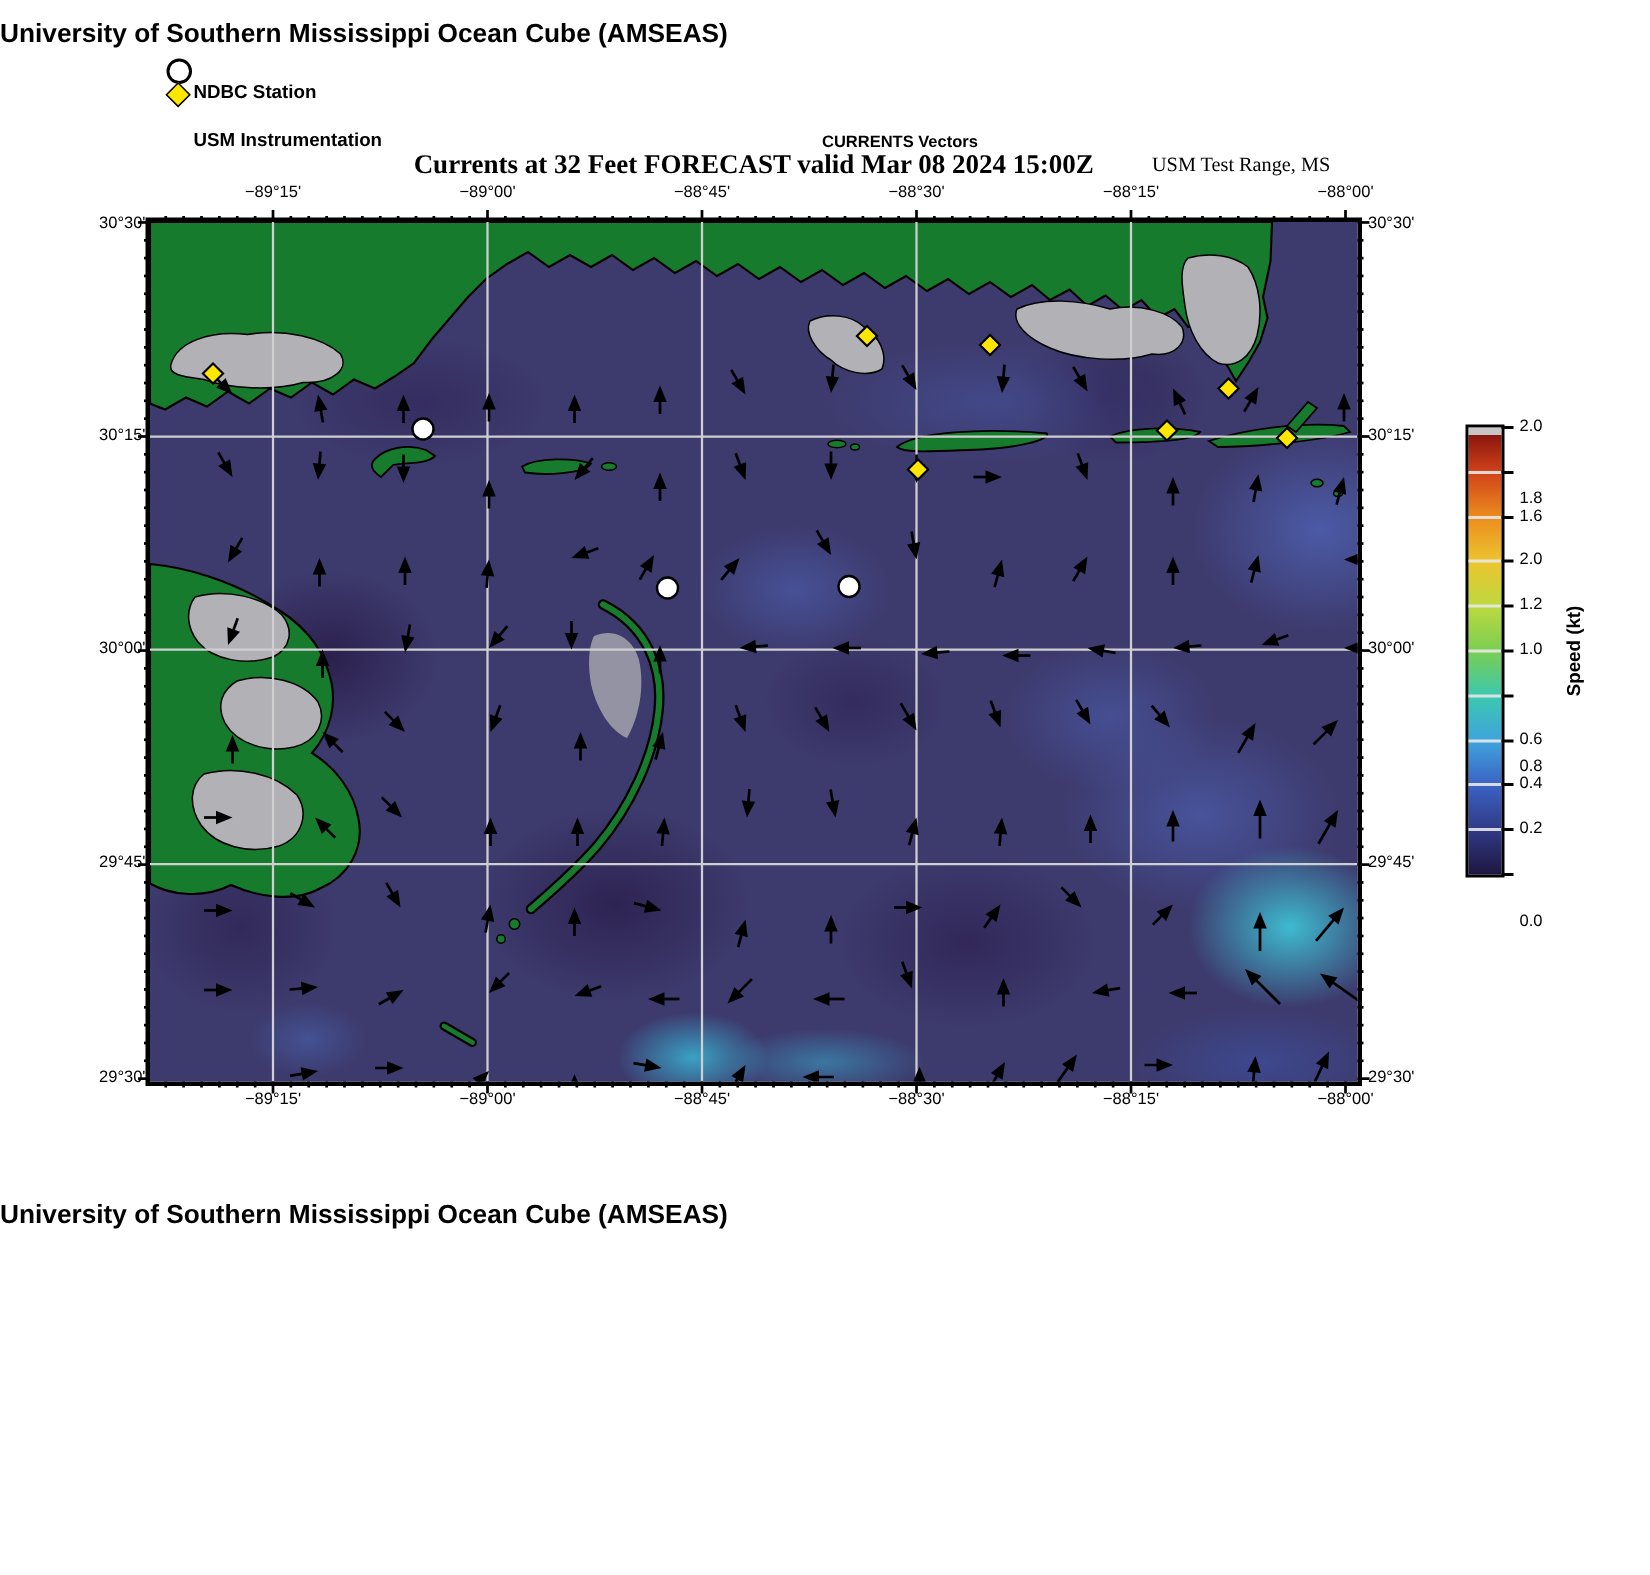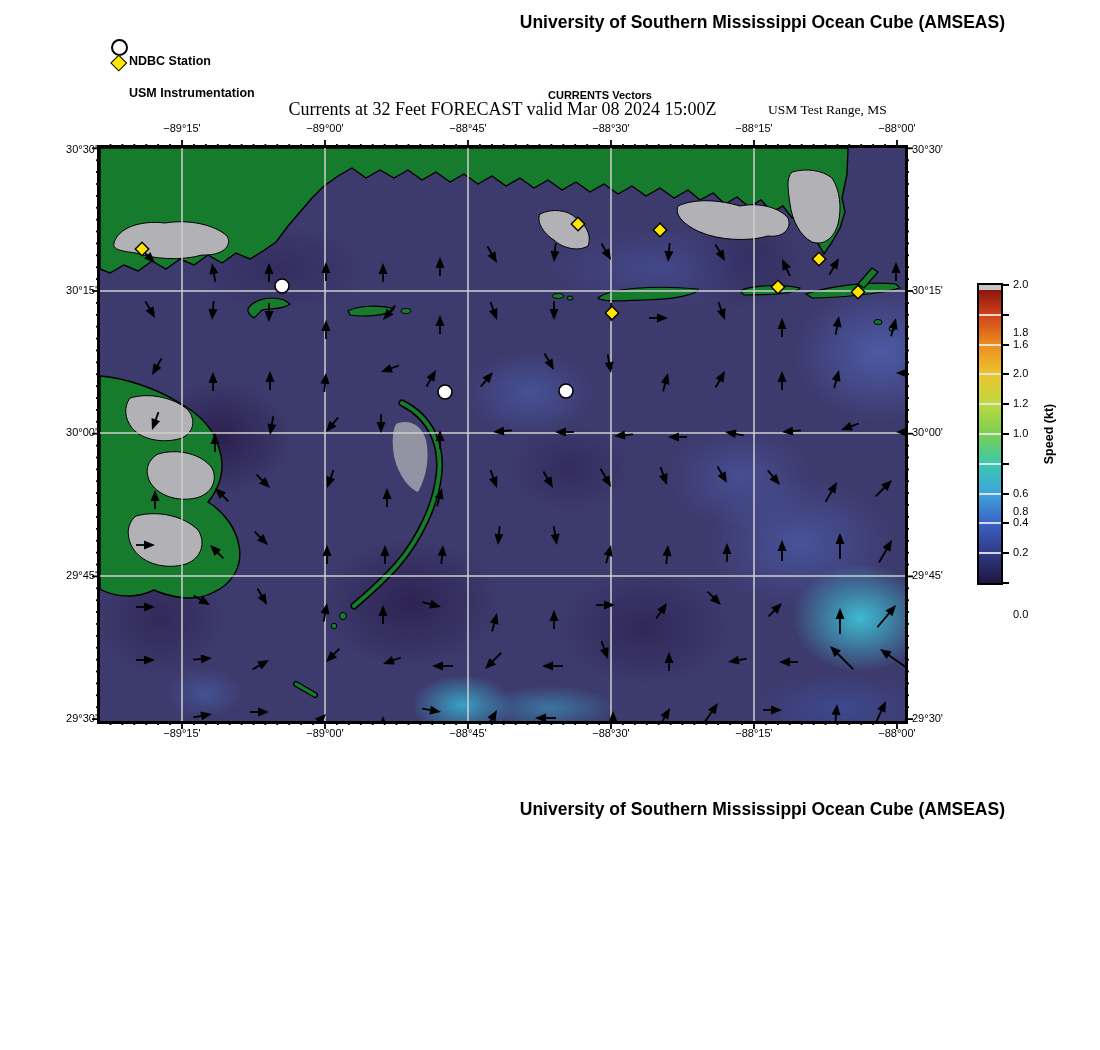--- a/index.html
+++ b/index.html
@@ -1,29 +1,29 @@
 <!DOCTYPE html>
 <html><head>
 <meta charset="utf-8">
 <style>
   html,body{margin:0;padding:0;background:#ffffff;}
   #canvas{position:relative;width:1100px;height:1050px;background:#ffffff;overflow:hidden;
           font-family:"Liberation Sans", sans-serif;color:#000;}
   .abs{position:absolute;}
-  .title{font-weight:bold;font-size:17.5px;text-align:right;left:0;width:1005px;}
+  .title{font-weight:bold;font-size:17.5px;text-align:left;left:0;width:1005px;}
   .serif{font-family:"Liberation Serif", serif;}
   
   .leg-circle{left:111px;top:39px;width:13px;height:13px;border:2px solid #000;border-radius:50%;background:#fff;}
   .leg-diamond{left:113px;top:57px;width:9.5px;height:9.5px;border:1.5px solid #000;background:#ffe600;transform:rotate(45deg);}
   .leg-label{font-weight:bold;font-size:12.5px;left:129px;}
   
   #vecbox{left:548px;top:38px;width:352px;height:46px;border:2.5px solid #000;background:#fff;}
   .vec-label{position:absolute;left:5px;font-weight:bold;font-size:11px;line-height:13px;}
   #vec-caption{left:548px;top:89px;font-weight:bold;font-size:11px;}
-  #subtitle{left:0;width:1005px;top:99px;text-align:center;font-weight:normal;font-size:18px;}
+  #subtitle{left:0;width:1005px;top:99px;text-align:center;font-weight:bold;font-size:18px;}
   #region-label{left:768px;top:102px;font-weight:normal;font-size:13.5px;}
   
   #map-frame{left:97px;top:145px;width:805px;height:573px;border:3px solid #000;}
   #water{left:0;top:0;width:805px;height:573px;background:
     radial-gradient(95px 75px at 760px 470px, rgba(62,198,216,.92), rgba(62,198,216,0) 72%),
     radial-gradient(70px 42px at 362px 557px, rgba(56,180,212,.85), rgba(56,180,212,0) 72%),
     radial-gradient(90px 30px at 450px 560px, rgba(58,168,204,.55), rgba(58,168,204,0) 75%),
     radial-gradient(55px 35px at 105px 545px, rgba(74,106,184,.5), rgba(74,106,184,0) 72%),
     radial-gradient(130px 90px at 700px 395px, rgba(80,104,192,.55), rgba(80,104,192,0) 72%),
     radial-gradient(120px 95px at 780px 205px, rgba(85,112,204,.6), rgba(85,112,204,0) 72%),

